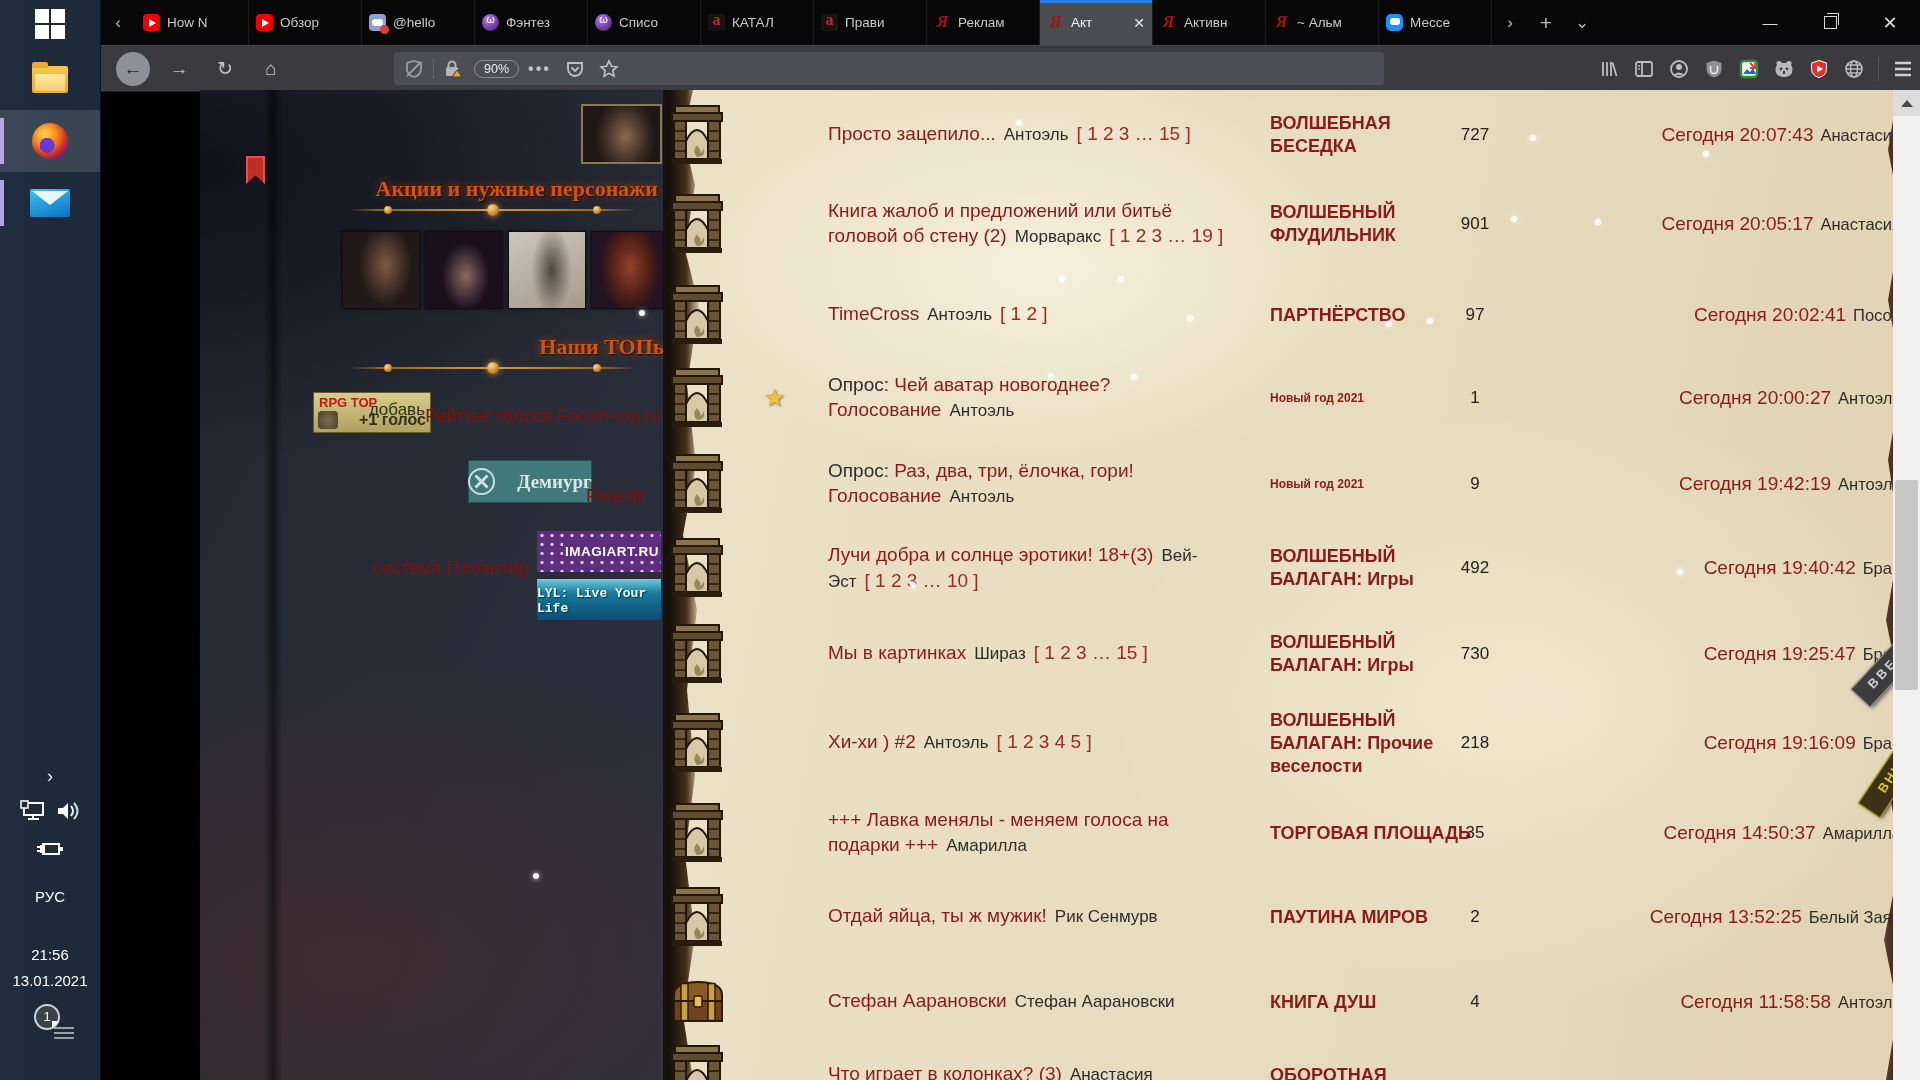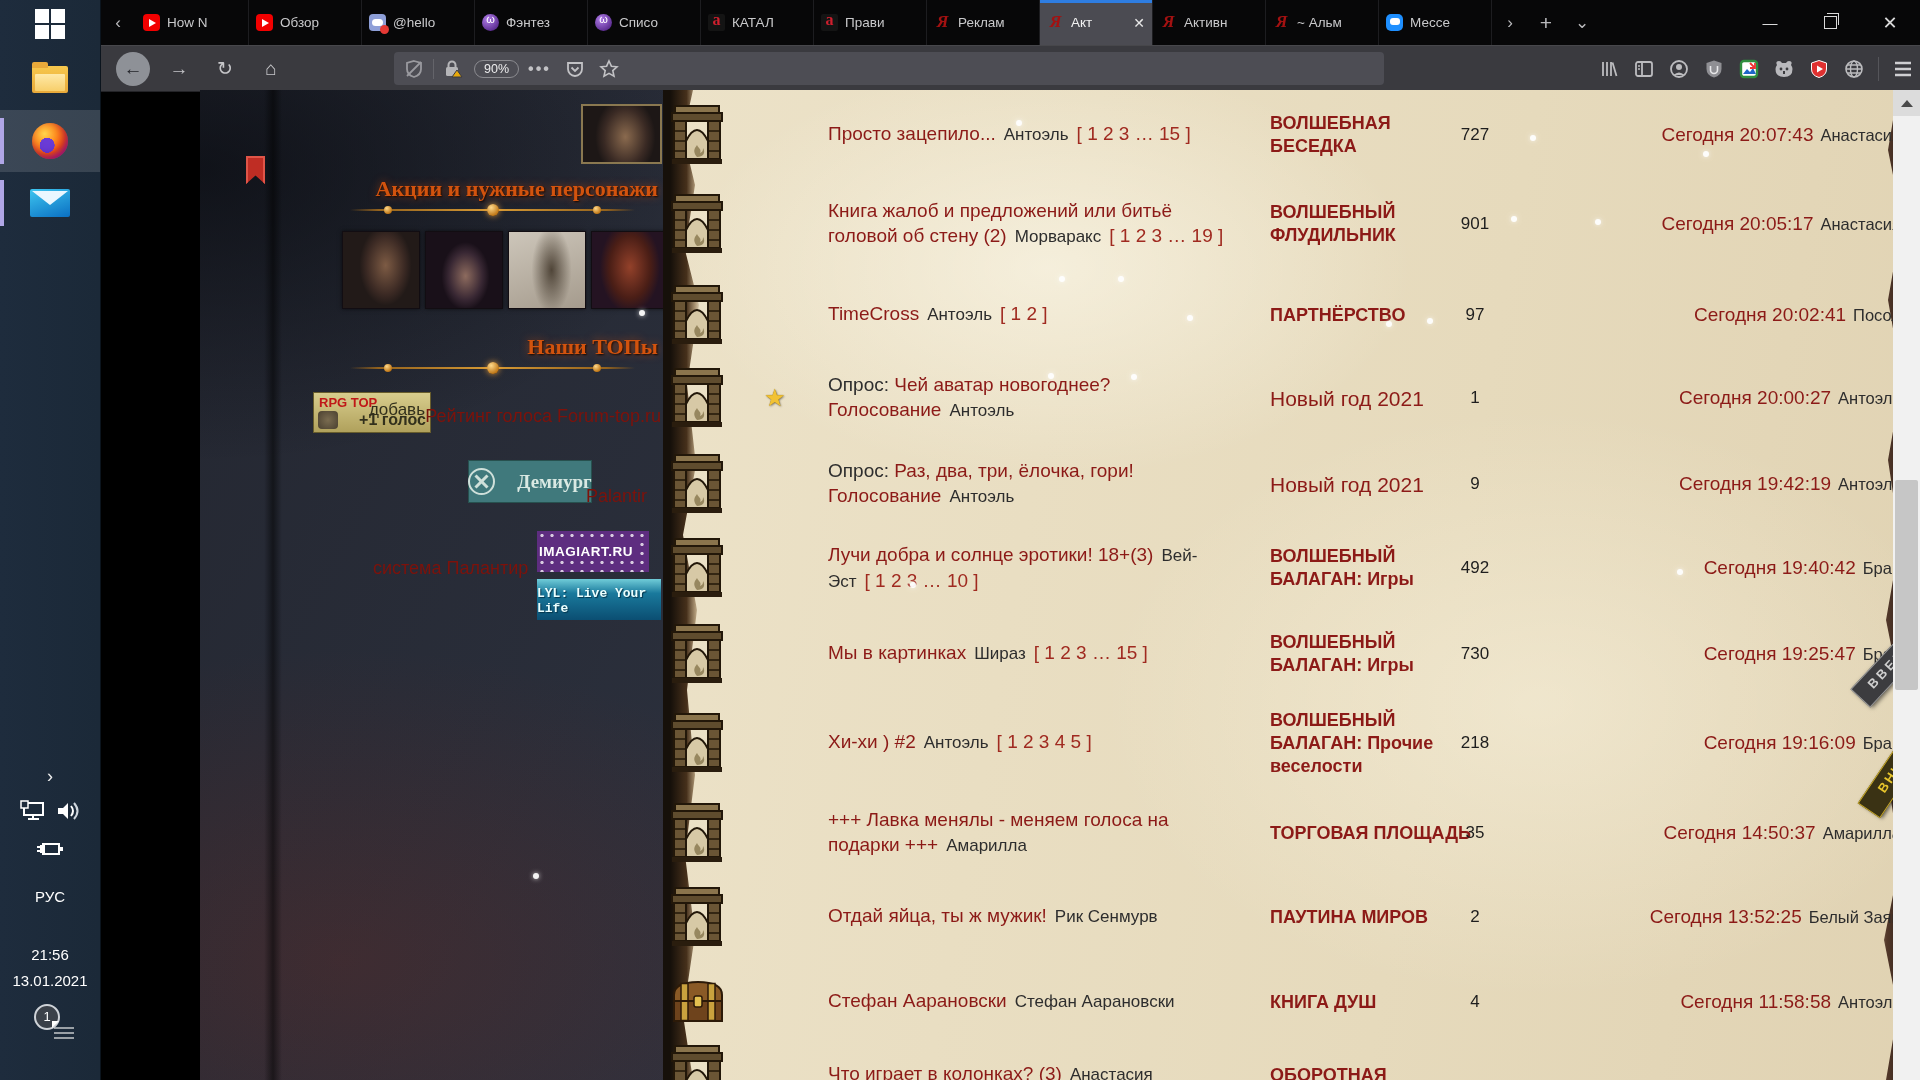--- a/index.html
+++ b/index.html
@@ -96,21 +96,21 @@
   .rpgtop .r3{position:absolute;right:4px;bottom:3px;font:bold 16px "Liberation Sans"}
   .rpgtop::after{content:"";position:absolute;left:4px;bottom:3px;width:20px;height:18px;border-radius:4px;background:radial-gradient(circle,#7a6c50,#4a4030)}
   .red-link{position:absolute;color:#7d120b;font-size:18px;line-height:21px}
   .ra-right{text-align:right}
   .demiurg{position:absolute;left:268px;top:370px;width:124px;height:43px;background:#40797c;border:1px solid #27514f;display:flex;align-items:center;justify-content:center;gap:22px;box-sizing:border-box}
   .demiurg .ham{position:relative;width:27px;height:27px;border:2px solid #cfe0da;border-radius:50%;box-sizing:border-box;flex:none}
   .demiurg .ham::before,.demiurg .ham::after{content:"";position:absolute;left:3px;top:10px;width:17px;height:3px;background:#cfe0da}
   .demiurg .ham::before{transform:rotate(45deg)}
   .demiurg .ham::after{transform:rotate(-45deg)}
   .demiurg b{font:600 19px "Liberation Serif",serif;color:#d9e9e3}
-  .imagiart{position:absolute;left:337px;top:441px;width:112px;height:41px;background:#5e2d80;background-image:radial-gradient(circle,rgba(255,255,255,.75) 1.3px,transparent 2px);background-size:10px 9px;display:flex;align-items:center;justify-content:flex-start}
+  .imagiart{position:absolute;left:337px;top:441px;width:124px;height:41px;background:#5e2d80;background-image:radial-gradient(circle,rgba(255,255,255,.75) 1.3px,transparent 2px);background-size:10px 9px;display:flex;align-items:center;justify-content:flex-end}
   .imagiart b{background:#5e2d80;padding:1px 2px;color:#fff;font:bold 13.5px "Liberation Sans";letter-spacing:.5px}
   .lyl{position:absolute;left:337px;top:489px;width:124px;height:41px;background:linear-gradient(180deg,#70ccd8,#19799c 35%,#0b4e72);display:flex;align-items:flex-end;justify-content:flex-end}
   .lyl b{color:#eaffff;font:bold 13px "Liberation Mono",monospace;padding-bottom:4px;text-shadow:1px 1px 1px #04364d}
   
   .paper{position:absolute;left:463px;top:0;width:1285px;height:990px;
     background:radial-gradient(520px 300px at 30% 18%,rgba(255,252,240,.55),transparent 70%),
                radial-gradient(620px 420px at 68% 62%,rgba(255,250,233,.4),transparent 70%),
                linear-gradient(100deg,#ece2c8,#e6dabc 60%,#e0d2b2)}
   .burn-l{position:absolute;left:0;top:0;bottom:0;width:38px;z-index:2;background:linear-gradient(90deg,#16100a 20%,#46301b 62%,rgba(122,90,51,.55) 85%,rgba(122,90,51,0));
     clip-path:polygon(0 0,30px 0,20px 45px,32px 95px,22px 160px,36px 215px,24px 295px,33px 375px,20px 445px,34px 520px,24px 600px,32px 685px,22px 765px,32px 845px,20px 925px,30px 990px,0 990px)}
@@ -119,21 +119,21 @@
   .row{position:absolute;left:0;width:1285px;z-index:5}
   .row>*{position:absolute;transform:translateY(-50%)}
   .c-icon{left:8px;top:0}
   .c-star{left:101px;top:0;font-size:24px;color:#f2c233;text-shadow:0 0 1px #7c5c00,1px 1px 2px rgba(0,0,0,.4)}
   .c-title{left:165px;top:0;width:398px;font-size:19px;line-height:24.5px;color:#8c1a17}
   .t-prefix{color:#2d2d2d}
   .t-link{color:#8c1a17;text-decoration:none;white-space:pre-line}
   .t-author{color:#2d2d2d;font-size:17px;margin-left:8px}
   .t-pages{color:#a02a20;text-decoration:none;margin-left:8px}
   .c-forum{left:607px;top:0;width:205px;font:bold 18px/23px "Liberation Sans";color:#8c1a17;text-decoration:none;display:block}
-  .c-forum.plain{font-weight:normal;font-size:21px}
+  .c-forum.plain{font-weight:bold;font-size:12px}
   .c-replies{left:768px;top:0;width:88px;text-align:center;font-size:17px;color:#1e1e1e}
   .c-last{left:860px;top:0;width:378px;text-align:right}
   .l-when{font-size:19px;color:#8c1a17;text-decoration:none}
   .l-author{font-size:16.5px;color:#2d2d2d;margin-left:7px}
   
   .key{position:absolute;width:110px;height:100px;z-index:8}
   .key .rod{position:absolute;width:3px;background:#8f8f93}
   .key .plate{position:absolute;width:88px;height:25px;text-align:center;font:bold 13px/23px "Liberation Sans";letter-spacing:3px;box-shadow:1px 2px 4px rgba(0,0,0,.55)}
   .key.up{left:1648px;top:522px}
   .key.up .rod{left:58px;top:2px;height:66px;transform:rotate(38deg)}
@@ -393,21 +393,21 @@
         <i style="right:12%"></i>
       </div>
 
     <div class="ports">
       <span class="p1"></span>
       <span class="p2"></span>
       <span class="p3"></span>
       <span class="p4"></span>
     </div>
 
-    <div class="sb-h" style="left:148px;top:244px">Наши ТОПы</div>
+    <div class="sb-h" style="left:160px;top:244px">Наши ТОПы</div>
     <div class="orn" style="left:150px;top:272px">
         <span class="line"></span>
         <i style="left:12%"></i>
         <i class="big" style="left:calc(50% - 6px)"></i>
         <i style="right:12%"></i>
       </div>
 
     <a class="rpgtop">
       <span class="r1">RPG TOP</span>
       <span class="r2">добавь</span>

